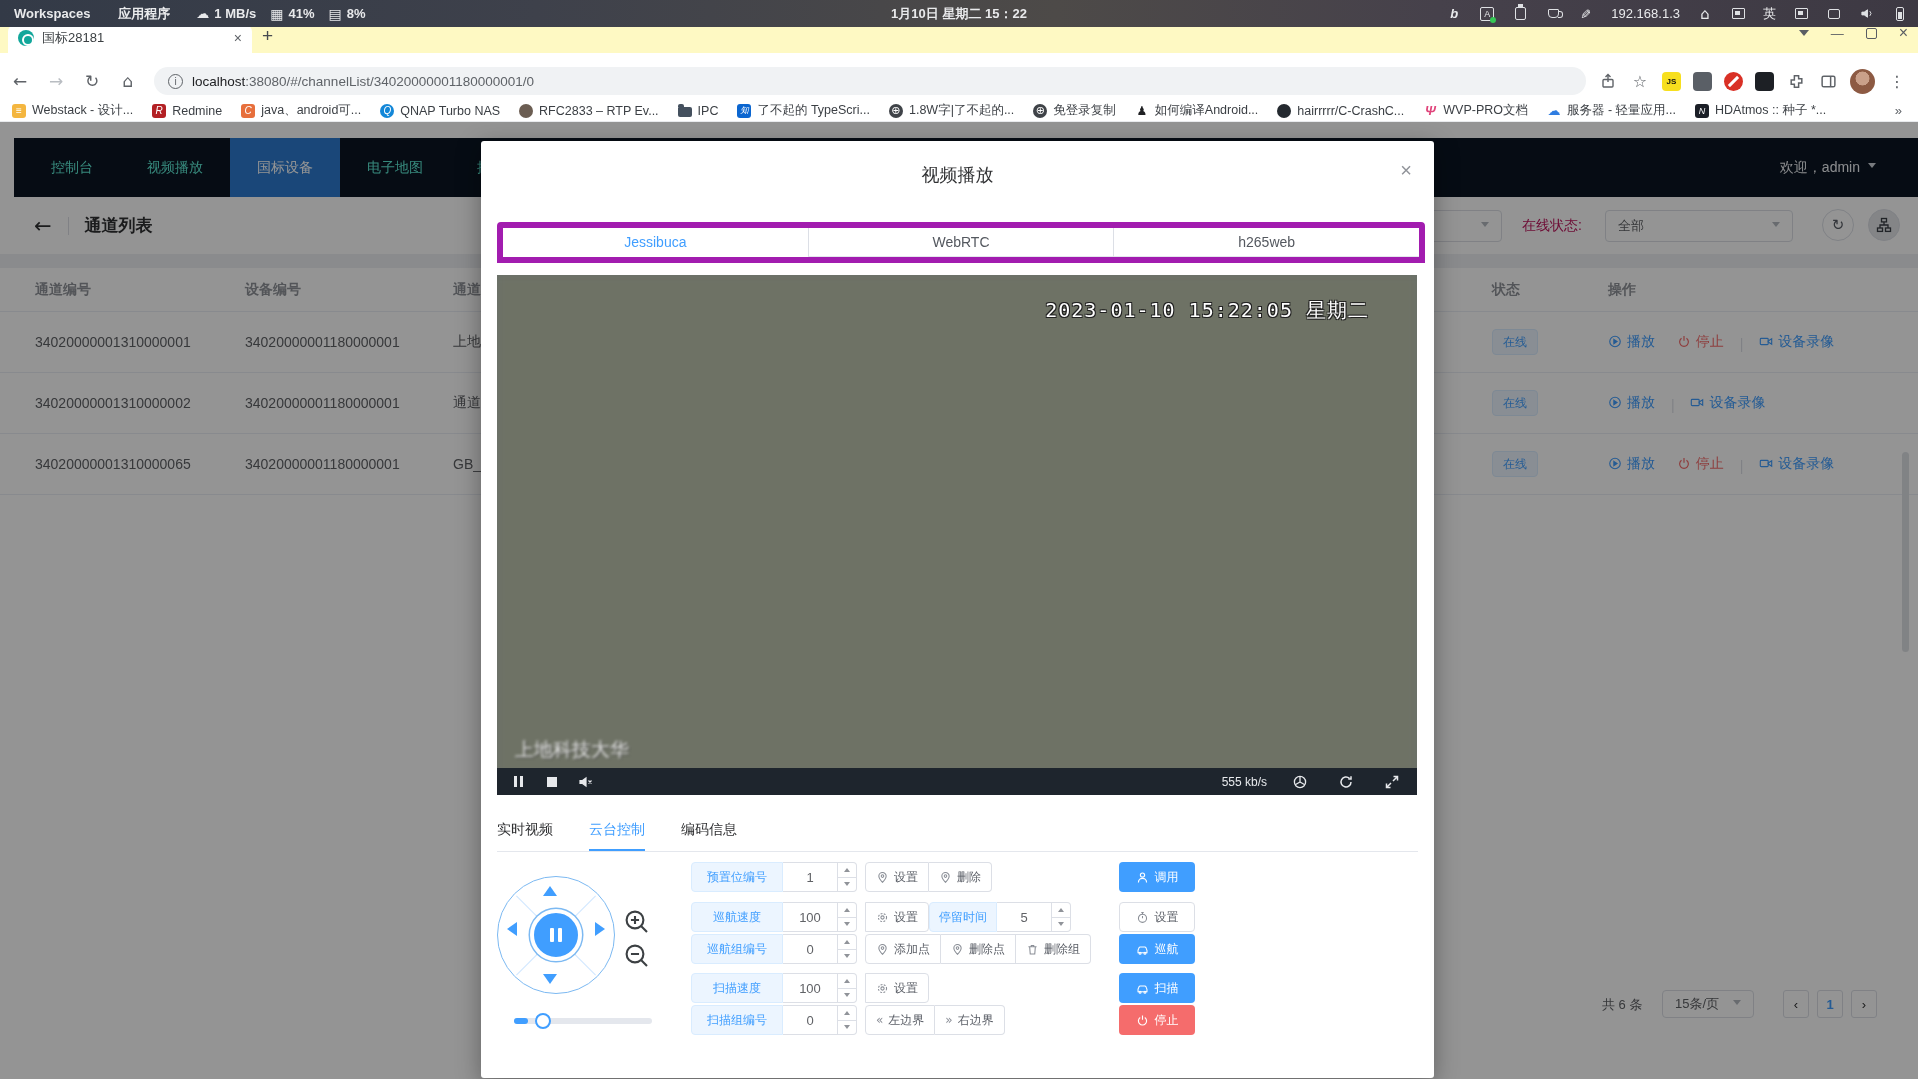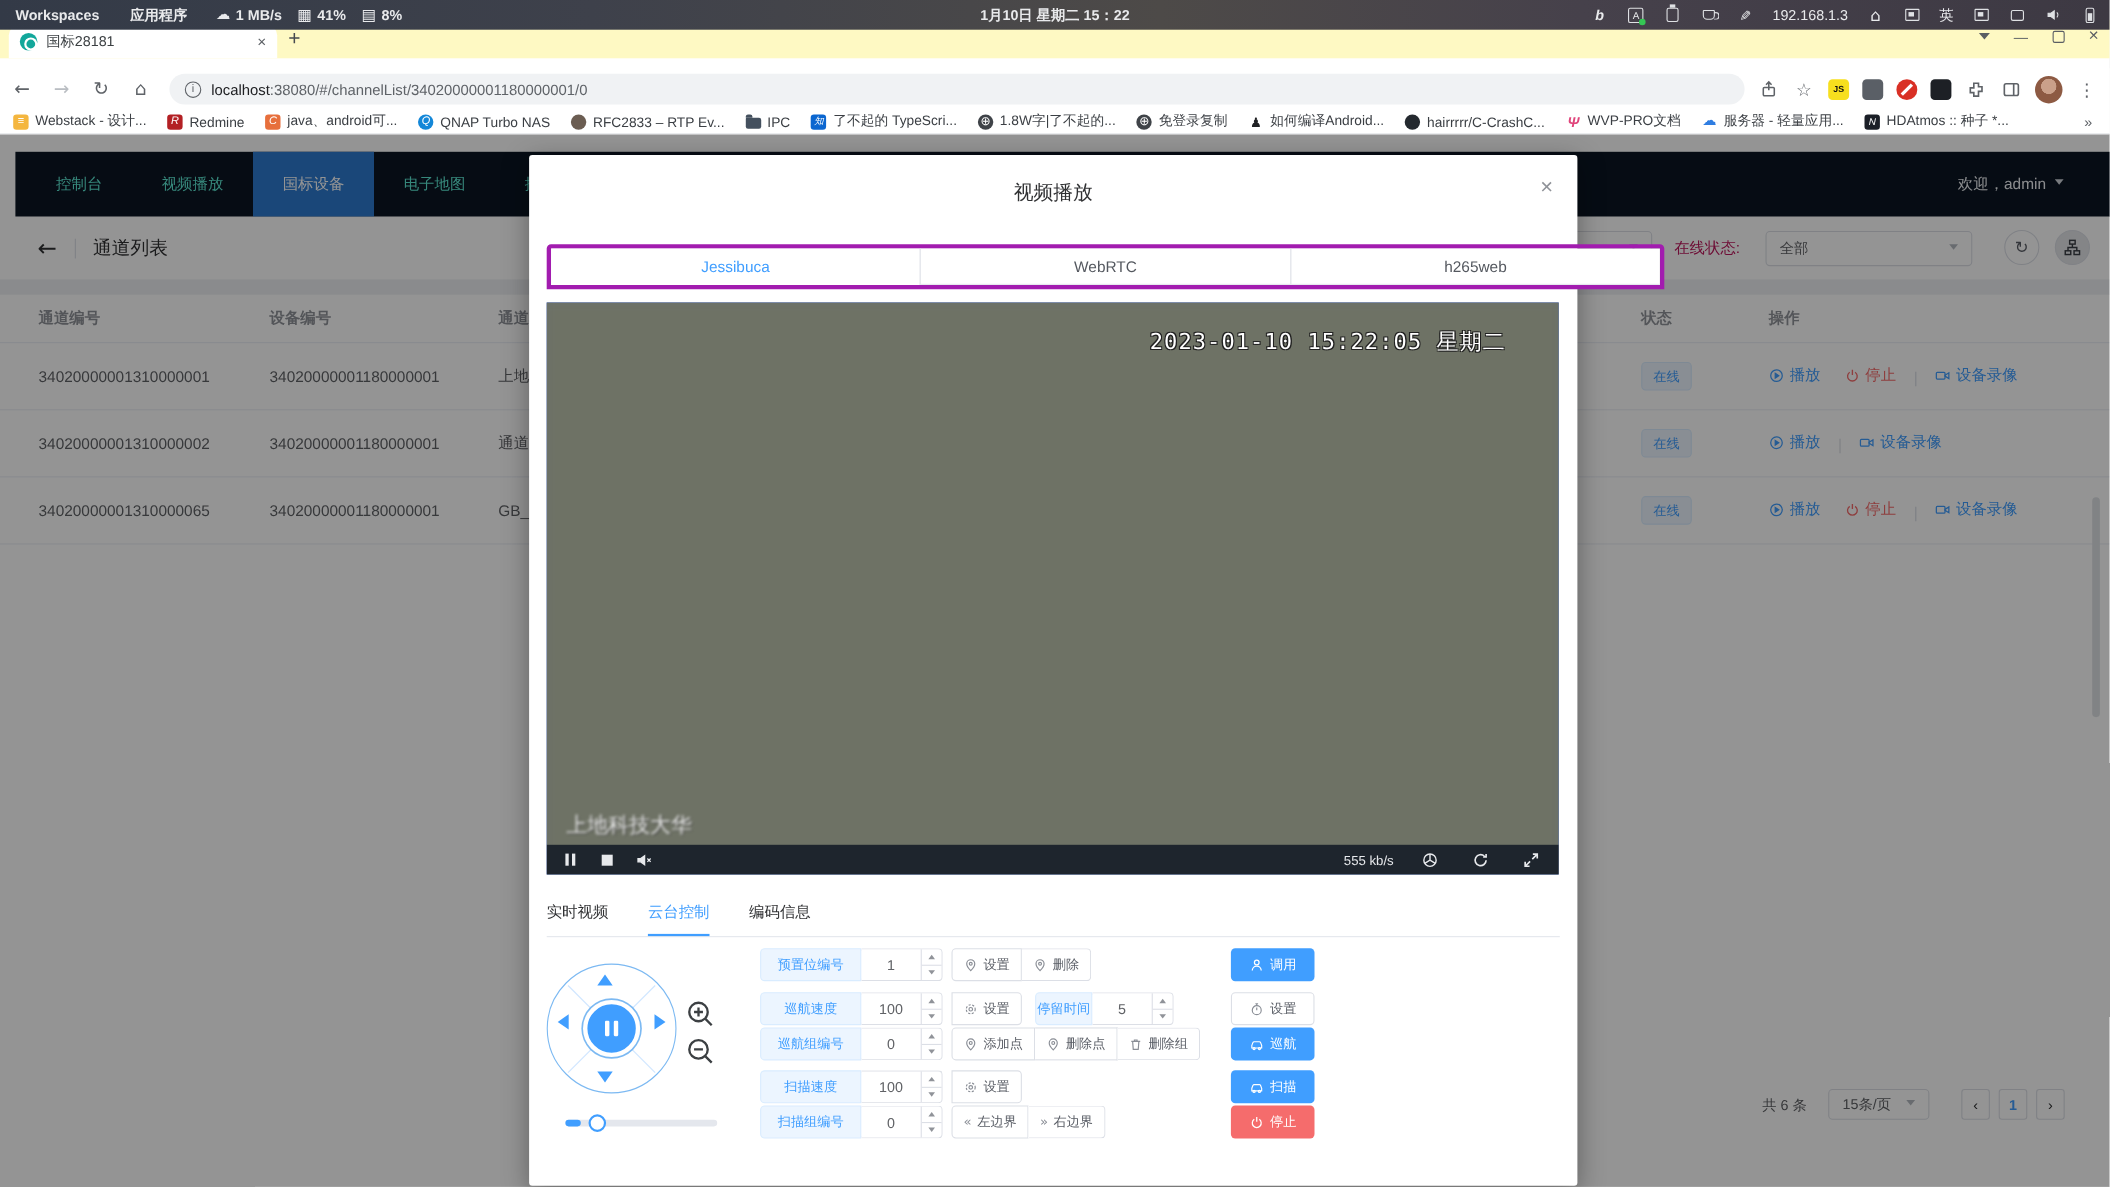--- a/index.html
+++ b/index.html
@@ -65,21 +65,21 @@
 
 .viewport{position:absolute;top:122px;left:0;right:0;bottom:0;background:#fff}
 .appnav{position:absolute;left:14px;right:0;top:16px;height:59px;background:#0c1624;display:flex;align-items:stretch;padding-left:10px;z-index:1}
 .nav-item{display:flex;align-items:center;padding:0 27px;font-size:14px;color:#5eead4;cursor:pointer}
 .nav-item.active{background:#2e7bd0;color:#fff}
 .welcome{margin-left:auto;display:flex;align-items:center;gap:8px;color:#eef1f4;font-size:14px;padding-right:42px}
 .dncaret{width:0;height:0;border:4px solid transparent;border-top:5px solid #cfd5db}
 .crumbbar{position:absolute;left:0;right:0;top:75px;height:57px;background:#fff;display:flex;align-items:center;z-index:1}
 .backarrow{margin-left:34px;font-size:21px;color:#303133;cursor:pointer}
 .crumb-divider{width:1px;height:18px;background:#dcdfe6;margin:0 16px}
-.page-title{font-size:17px;font-weight:normal;color:#303133}
+.page-title{font-size:17px;font-weight:bold;color:#303133}
 .sel{position:absolute;height:32px;background:#fff;border:1px solid #dcdfe6;border-radius:4px;display:flex;align-items:center;padding:0 12px;font-size:13px;color:#606266}
 .sel .dncaret{border-top-color:#b4b9c0;margin-left:auto}
 .filter-label{position:absolute;left:1522px;top:20px;font-size:14px;color:#be185d}
 .cir-btn{position:absolute;top:12px;width:32px;height:32px;border-radius:50%;border:1px solid #dcdfe6;background:#fff;display:flex;align-items:center;justify-content:center;color:#5a5e66;font-size:15px;cursor:pointer}
 .graystrip{position:absolute;left:0;right:0;top:132px;height:14px;background:#eef0f3;z-index:1}
 .tablewrap{position:absolute;left:0;right:0;top:146px;bottom:0;background:#fff;z-index:1;font-size:14px;color:#606266}
 .thead{position:absolute;left:0;right:0;top:0;height:44px;border-bottom:1px solid #ebeef5;color:#909399;font-weight:bold}
 .trow{position:absolute;left:0;right:0;height:61px;border-bottom:1px solid #ebeef5}
 .cell{position:absolute;top:50%;transform:translateY(-50%);white-space:nowrap}
 .c1{left:35px}.c2{left:245px}.c3{left:453px}.c4{left:1492px}.c5{left:1608px}
@@ -91,21 +91,21 @@
 .pg-total{position:absolute;left:1602px;top:7px}
 .pg-size{left:1662px;top:1px;height:28px;width:92px}
 .pgbtn{position:absolute;top:1px;width:26px;height:28px;border:1px solid #dcdfe6;border-radius:3px;background:#fff;display:flex;align-items:center;justify-content:center;color:#303133;cursor:pointer}
 .pg-cur{color:#409eff;font-weight:bold}
 .scrollthumb{position:absolute;left:1902px;top:330px;width:7px;height:200px;border-radius:4px;background:#dfe2e6;z-index:1}
 .dim{position:absolute;inset:0;background:rgba(0,0,0,0.42);z-index:5}
 
 .modal{position:absolute;left:481px;top:19px;width:953px;height:937px;background:#fff;border-radius:3px;box-shadow:0 6px 24px rgba(0,0,0,.35);z-index:10}
 .m-title{position:absolute;top:22px;left:0;right:0;text-align:center;font-size:18px;color:#303133}
 .m-close{position:absolute;right:22px;top:18px;font-size:20px;color:#909399;cursor:pointer}
-.vtabs{position:absolute;left:16px;top:81px;width:1016px;height:41px;display:flex;border:4px solid #a21caf;border-radius:4px 4px 0 0}
+.vtabs{position:absolute;left:16px;top:81px;width:928px;height:41px;display:flex;border:6px solid #a21caf;border-radius:4px 4px 0 0}
 .vtab{flex:1;display:flex;align-items:center;justify-content:center;font-size:14px;color:#54585f;border-left:1px solid #dcdfe6;border-bottom:1px solid #e4e7ed;cursor:pointer;background:#fff}
 .vtab:first-child{border-left:none}
 .vtab.active{color:#409eff;border-bottom-color:#fff}
 .video{position:absolute;left:16px;top:134px;width:920px;height:520px;background:#1d4ed8;overflow:hidden}
 .vbg{position:absolute;inset:-28px;filter:blur(15px);background:
  radial-gradient(46% 60% at 25% 45%,rgba(230,233,224,.85),rgba(230,233,224,0) 65%),
  radial-gradient(55% 65% at 62% 20%,rgba(140,145,130,.45),rgba(140,145,130,0) 70%),
  radial-gradient(40% 45% at 2% 2%,rgba(40,43,40,.55),rgba(40,43,40,0) 70%),
  radial-gradient(70% 75% at 8% 100%,rgba(26,29,26,.65),rgba(26,29,26,0) 62%),
  radial-gradient(60% 70% at 100% 80%,rgba(90,95,84,.5),rgba(90,95,84,0) 70%),
@@ -148,21 +148,21 @@
 .spin b:first-child{border-bottom:1px solid #dcdfe6}
 .arr{width:0;height:0;border:3.5px solid transparent}
 .arr.up{border-bottom:4.5px solid #909399;border-top:none}
 .arr.dn{border-top:4.5px solid #909399;border-bottom:none}
 .pbgroup{display:flex;margin-left:8px}
 .pbtn{height:30px;padding:0 10px;background:#fff;border:1px solid #dcdfe6;display:flex;align-items:center;gap:5px;font-size:12px;color:#5a5e66;cursor:pointer;white-space:nowrap}
 .pbtn+.pbtn{border-left:none}
 .pbgroup .pbtn:first-child{border-radius:4px 0 0 4px}
 .pbgroup .pbtn:last-child{border-radius:0 4px 4px 0}
 .pbtn.single{border-radius:4px}
-.stag{margin-left:12px;width:52px;border-radius:4px 0 0 4px}
+.stag{width:68px;border-radius:4px 0 0 4px}
 .abtn{position:absolute;left:622px;width:76px;height:30px;border-radius:4px;display:flex;align-items:center;justify-content:center;gap:6px;font-size:12px;cursor:pointer;color:#fff}
 .abtn.blue{background:#409eff}
 .abtn.red{background:#f56c6c}
 .abtn.white{background:#fff;border:1px solid #dcdfe6;color:#5a5e66}
 .icn{flex:none;display:inline-flex}
 svg{display:block}
 </style>
 </head>
 <body>
 

